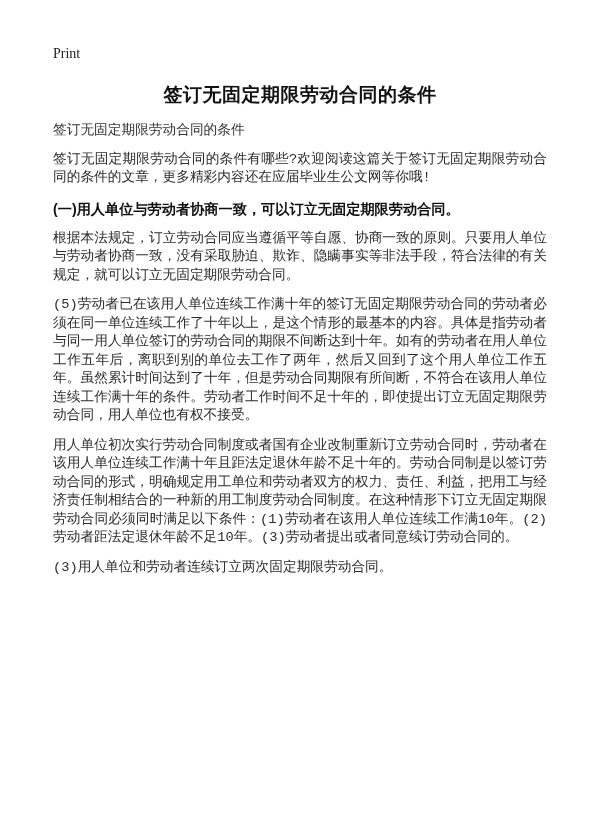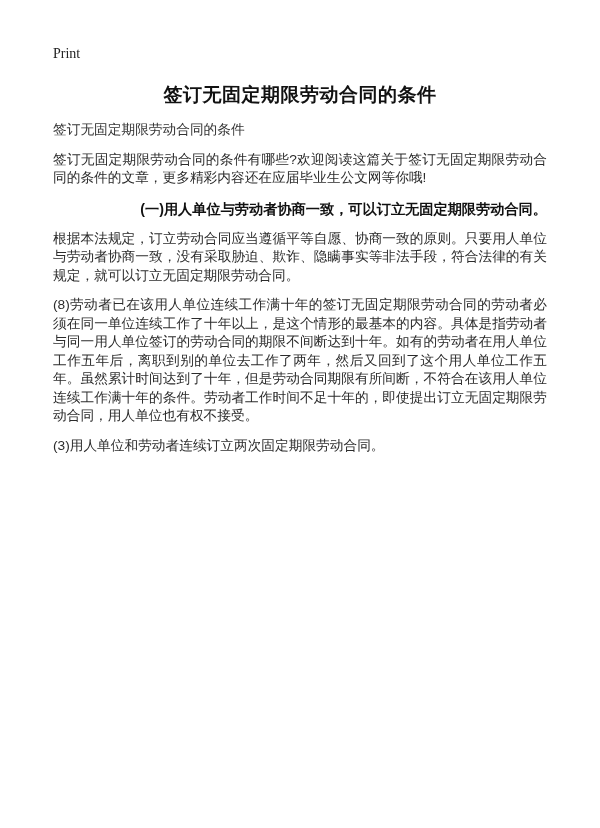--- a/index.html
+++ b/index.html
@@ -39,40 +39,42 @@
     font-size: 13.7px;
     line-height: 18.5px;
     color: #333333;
   }
   .article-body p {
     font-size: 13.7px;
     line-height: 18.5px;
     margin-top: 11px;
     color: #2b2b2b;
     text-align: justify;
+    font-family: Liberation Mono, monospace;
   }
   .article-body h2 {
     font-size: 14.2px;
     line-height: 19px;
     margin-top: 12px;
     font-weight: bold;
     color: #111111;
-    text-align: right;
+    text-align: left;
   }
 </style>
 </head>
 <body>
 
 <div class="page">
   <span class="print-link">Print</span>
 
   <h1 class="doc-title">签订无固定期限劳动合同的条件</h1>
 
   <div class="doc-subtitle">签订无固定期限劳动合同的条件</div>
 
   <div class="article-body" id="article-body">
       <p>签订无固定期限劳动合同的条件有哪些?欢迎阅读这篇关于签订无固定期限劳动合同的条件的文章，更多精彩内容还在应届毕业生公文网等你哦!</p>
       <h2>(一)用人单位与劳动者协商一致，可以订立无固定期限劳动合同。</h2>
       <p>根据本法规定，订立劳动合同应当遵循平等自愿、协商一致的原则。只要用人单位与劳动者协商一致，没有采取胁迫、欺诈、隐瞒事实等非法手段，符合法律的有关规定，就可以订立无固定期限劳动合同。</p>
-      <p>(8)劳动者已在该用人单位连续工作满十年的签订无固定期限劳动合同的劳动者必须在同一单位连续工作了十年以上，是这个情形的最基本的内容。具体是指劳动者与同一用人单位签订的劳动合同的期限不间断达到十年。如有的劳动者在用人单位工作五年后，离职到别的单位去工作了两年，然后又回到了这个用人单位工作五年。虽然累计时间达到了十年，但是劳动合同期限有所间断，不符合在该用人单位连续工作满十年的条件。劳动者工作时间不足十年的，即使提出订立无固定期限劳动合同，用人单位也有权不接受。</p>
+      <p>(5)劳动者已在该用人单位连续工作满十年的签订无固定期限劳动合同的劳动者必须在同一单位连续工作了十年以上，是这个情形的最基本的内容。具体是指劳动者与同一用人单位签订的劳动合同的期限不间断达到十年。如有的劳动者在用人单位工作五年后，离职到别的单位去工作了两年，然后又回到了这个用人单位工作五年。虽然累计时间达到了十年，但是劳动合同期限有所间断，不符合在该用人单位连续工作满十年的条件。劳动者工作时间不足十年的，即使提出订立无固定期限劳动合同，用人单位也有权不接受。</p>
+      <p>用人单位初次实行劳动合同制度或者国有企业改制重新订立劳动合同时，劳动者在该用人单位连续工作满十年且距法定退休年龄不足十年的。劳动合同制是以签订劳动合同的形式，明确规定用工单位和劳动者双方的权力、责任、利益，把用工与经济责任制相结合的一种新的用工制度劳动合同制度。在这种情形下订立无固定期限劳动合同必须同时满足以下条件：(1)劳动者在该用人单位连续工作满10年。(2)劳动者距法定退休年龄不足10年。(3)劳动者提出或者同意续订劳动合同的。</p>
       <p>(3)用人单位和劳动者连续订立两次固定期限劳动合同。</p>
     </div>
 </div>
 
 </body></html>

